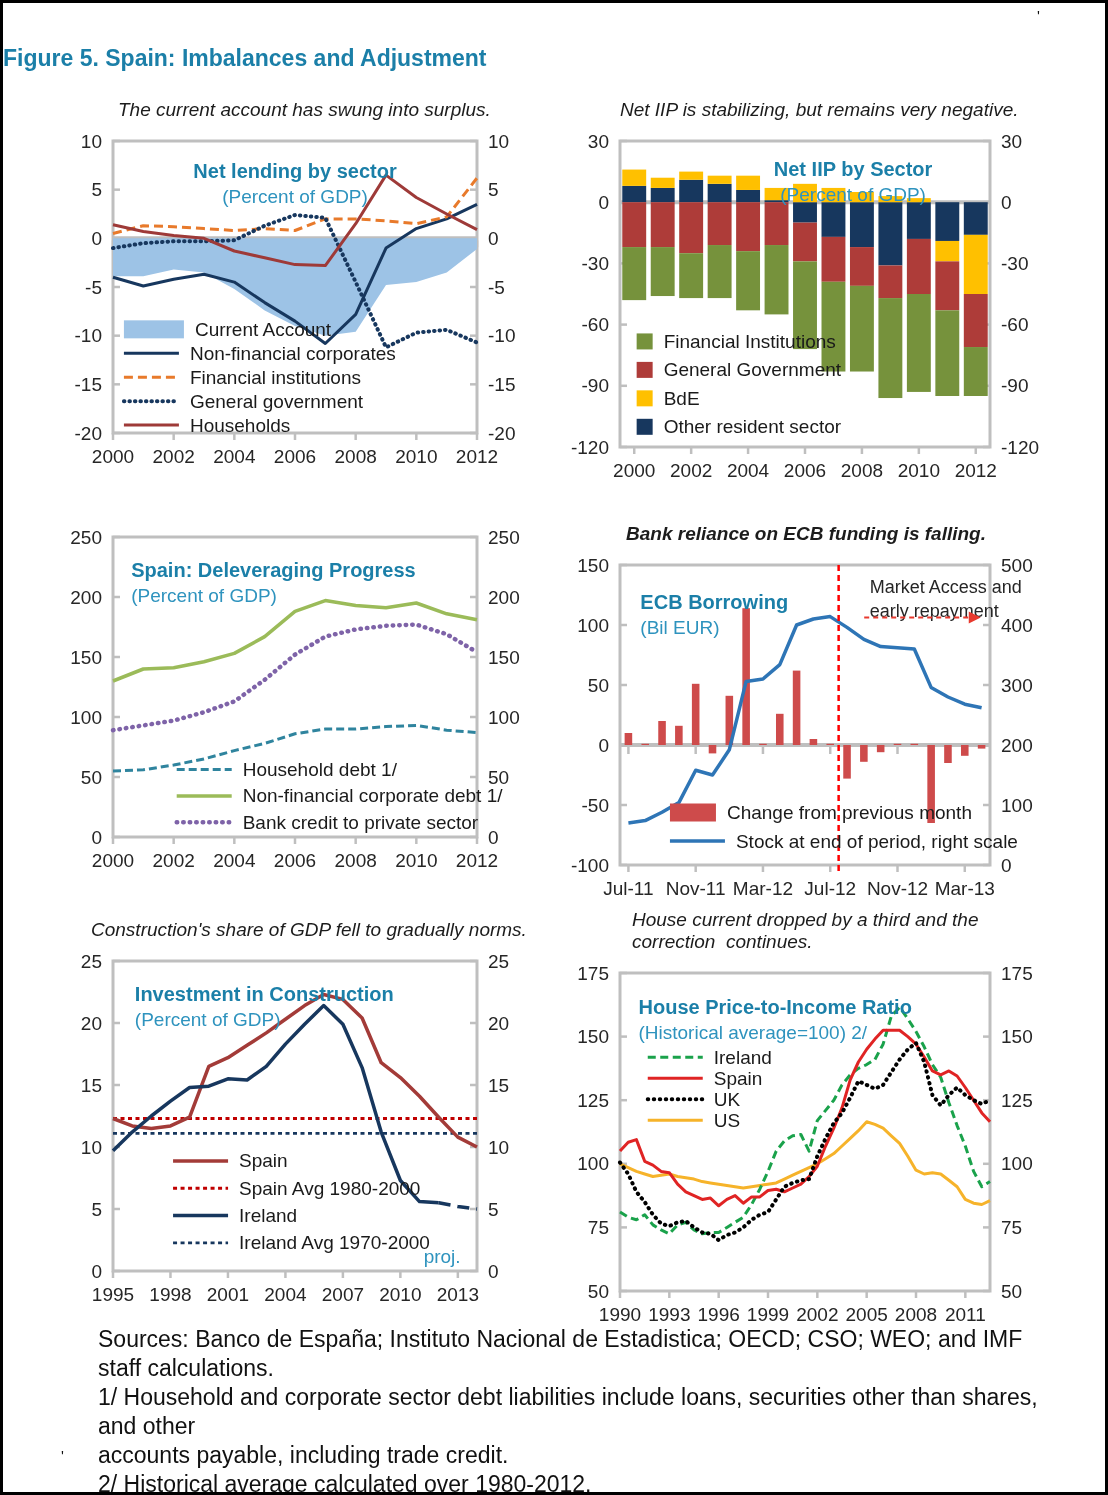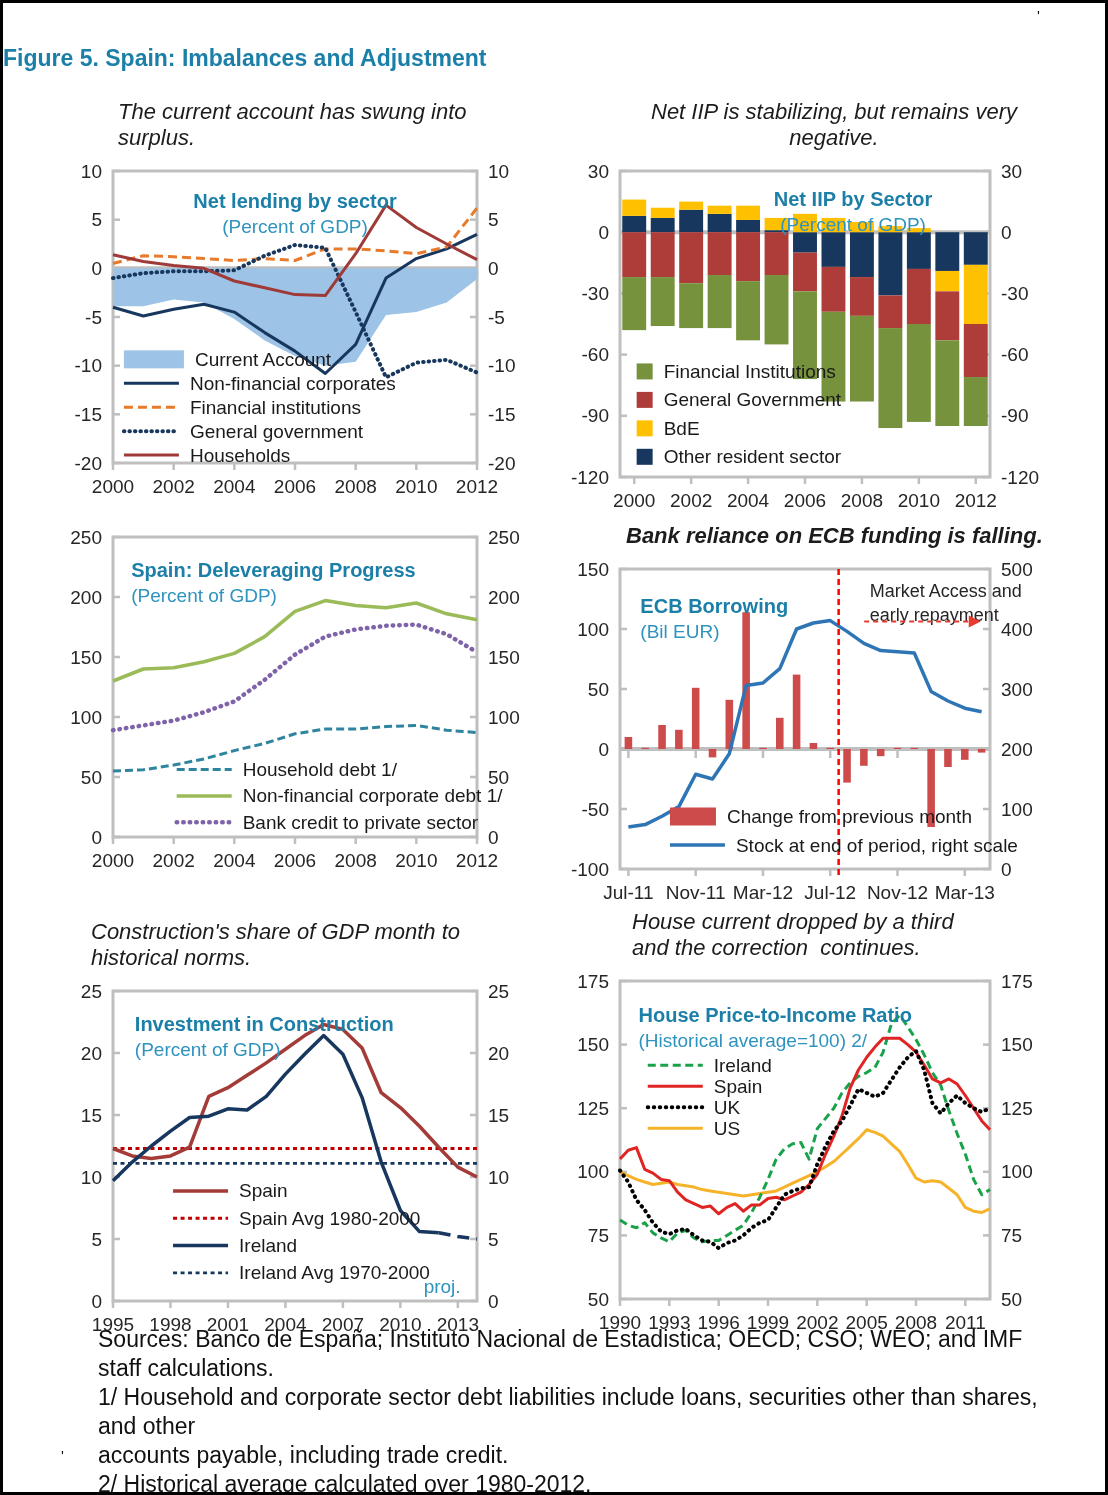--- a/index.html
+++ b/index.html
@@ -4,23 +4,23 @@
 <style>
   html,body{margin:0;padding:0;background:#888;}
   .page{position:relative;width:1108px;height:1495px;background:#ffffff;border:3px solid #000;
         box-sizing:border-box;font-family:"Liberation Sans",sans-serif;overflow:hidden;margin:0 auto;}
   .fig-title{position:absolute;top:42px;left:0;width:100%;text-align:left;
              font-size:23px;font-weight:bold;color:#1B7FA8;letter-spacing:0px;}
   .mark{position:absolute;font-size:15px;color:#111;}
   .mark.tr{top:4px;left:1034px;}
   .mark.bl{top:1444px;left:58px;}
   .chart{position:absolute;}
-  .pre{font-style:italic;font-size:22px;color:#1c1c1c;margin-bottom:6px;white-space:pre-wrap;}
+  .pre{font-style:italic;font-size:19px;color:#1c1c1c;margin-bottom:6px;white-space:pre-wrap;}
   #c0{left:60px;top:96px;width:470px;}   #c0 .pre{padding-left:55px;}
-  #c1{left:565px;top:96px;width:480px;}  #c1 .pre{padding-left:52px;text-align:center;}
+  #c1{left:565px;top:96px;width:480px;}  #c1 .pre{padding-left:52px;}
   #c2{left:60px;top:520px;width:470px;}  #c2 .pre{padding-left:26px;}
   #c3{left:565px;top:520px;width:480px;} #c3 .pre{padding-left:58px;font-weight:bold;}
   #c4{left:60px;top:916px;width:470px;}  #c4 .pre{padding-left:28px;}
   #c5{left:565px;top:906px;width:480px;} #c5 .pre{padding-left:64px;width:352px;}
   .footer{position:absolute;left:95px;top:1322px;width:970px;font-size:23px;color:#111;
           line-height:29px;}
   svg{display:block;}
 </style>
 </head>
 <body>
@@ -391,21 +391,21 @@
         </g>
         <g>
           <rect x="101.95" y="252.5" width="46" height="18" fill="#CE4B4B"></rect>
           <text x="158.95" y="268" text-anchor="start" font-size="19" fill="#1a1a1a" font-family="&quot;Liberation Sans&quot;,sans-serif">Change from previous month</text>
           <line x1="101.95" y1="290" x2="156.95" y2="290" stroke="#2E75B6" stroke-width="3.5" fill="none" stroke-linecap="butt" stroke-linejoin="round"></line>
           <text x="167.95" y="296.5" text-anchor="start" font-size="19" fill="#1a1a1a" font-family="&quot;Liberation Sans&quot;,sans-serif">Stock at end of period, right scale</text>
         </g>
       </svg>
   </div>
   <div class="chart" id="c4">
-    <div class="pre">Construction's share of GDP month to historical norms.</div>
+    <div class="pre">Construction's share of GDP fell to gradually norms.</div>
     <svg width="470" height="370" viewBox="0 0 470 370">
         <rect x="50" y="14" width="364" height="310" fill="#fff"></rect>
         <g>
           <line x1="50" y1="14" x2="57" y2="14" stroke="#BFBFBF" stroke-width="2.5"></line>
           <line x1="407" y1="14" x2="414" y2="14" stroke="#BFBFBF" stroke-width="2.5"></line>
           <line x1="50" y1="76" x2="57" y2="76" stroke="#BFBFBF" stroke-width="2.5"></line>
           <line x1="407" y1="76" x2="414" y2="76" stroke="#BFBFBF" stroke-width="2.5"></line>
           <line x1="50" y1="138" x2="57" y2="138" stroke="#BFBFBF" stroke-width="2.5"></line>
           <line x1="407" y1="138" x2="414" y2="138" stroke="#BFBFBF" stroke-width="2.5"></line>
           <line x1="50" y1="200" x2="57" y2="200" stroke="#BFBFBF" stroke-width="2.5"></line>

